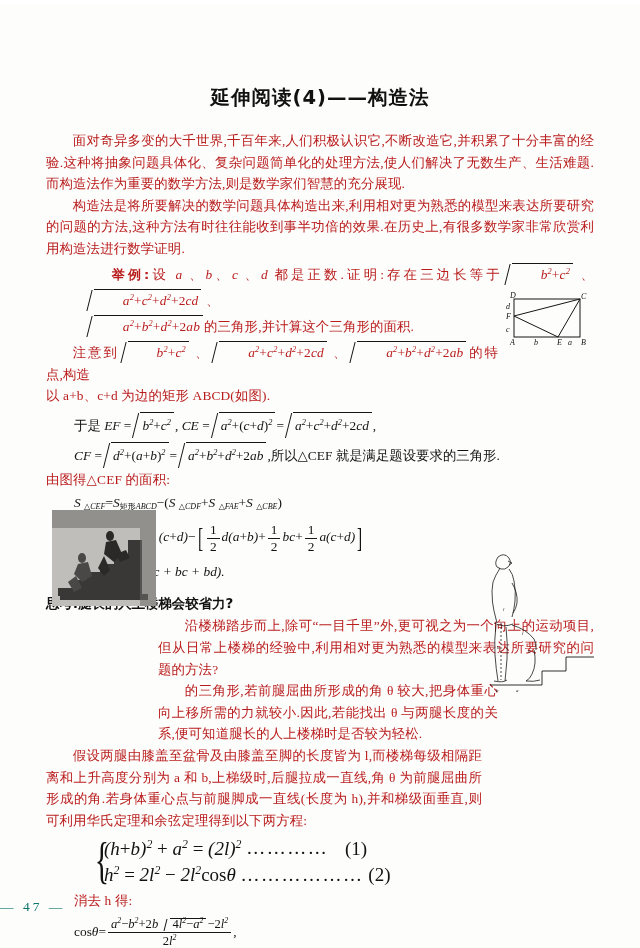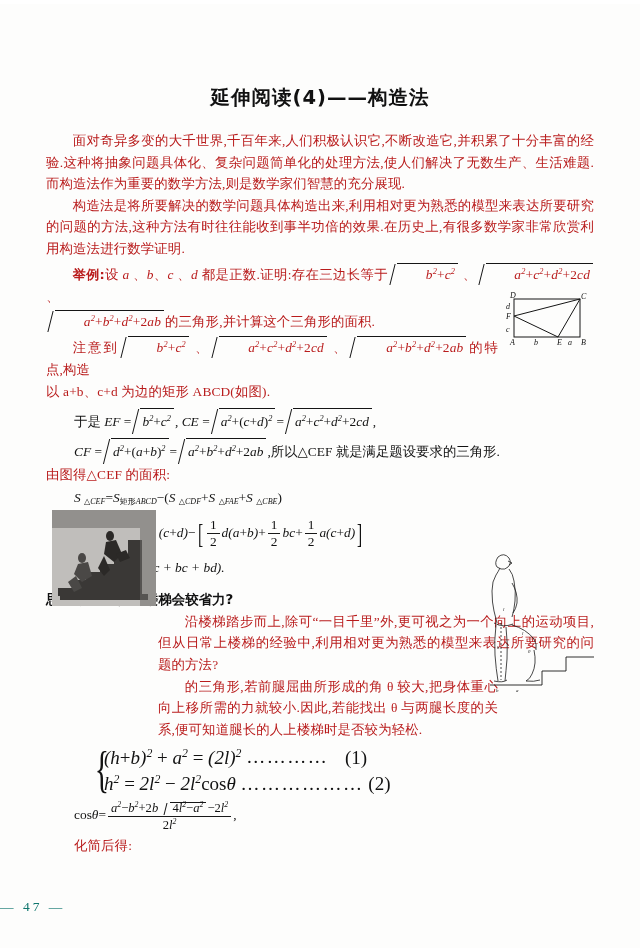--- a/index.html
+++ b/index.html
@@ -162,21 +162,21 @@
 <div class="page">
 
   <div class="title">延伸阅读(4)——构造法</div>
 
   <div class="body-col">
 
     <p class="para">面对奇异多变的大千世界,千百年来,人们积极认识它,不断改造它,并积累了十分丰富的经验.这种将抽象问题具体化、复杂问题简单化的处理方法,使人们解决了无数生产、生活难题.而构造法作为重要的数学方法,则是数学家们智慧的充分展现.</p>
 
     <p class="para">构造法是将所要解决的数学问题具体构造出来,利用相对更为熟悉的模型来表达所要研究的问题的方法,这种方法有时往往能收到事半功倍的效果.在历史上,有很多数学家非常欣赏利用构造法进行数学证明.</p>
 
-    <p class="para" style="text-indent:2em;">
+    <p class="para" style="text-indent:2em;margin-left:39px;">
       <span class="strongcn">举例:</span><span class="math up">设 <i>a</i> 、<i>b</i>、<i>c</i> 、<i>d</i> 都是正数.证明:存在三边长等于</span><span class="sqrt math"><i>b</i><sup class="e">2</sup><span class="up">+</span><i>c</i><sup class="e">2</sup></span><span> 、</span><span class="sqrt math"><i>a</i><sup class="e">2</sup><span class="up">+</span><i>c</i><sup class="e">2</sup><span class="up">+</span><i>d</i><sup class="e">2</sup><span class="up">+2</span><i>cd</i></span><span> 、</span><br>
       <span class="sqrt math"><i>a</i><sup class="e">2</sup><span class="up">+</span><i>b</i><sup class="e">2</sup><span class="up">+</span><i>d</i><sup class="e">2</sup><span class="up">+2</span><i>ab</i></span><span>的三角形,并计算这个三角形的面积.</span>
     </p>
 
     <p class="para" style="width:452px;">
       <span>注意到</span><span class="sqrt math"><i>b</i><sup class="e">2</sup><span class="up">+</span><i>c</i><sup class="e">2</sup></span><span> 、</span><span class="sqrt math"><i>a</i><sup class="e">2</sup><span class="up">+</span><i>c</i><sup class="e">2</sup><span class="up">+</span><i>d</i><sup class="e">2</sup><span class="up">+2</span><i>cd</i></span><span> 、</span><span class="sqrt math"><i>a</i><sup class="e">2</sup><span class="up">+</span><i>b</i><sup class="e">2</sup><span class="up">+</span><i>d</i><sup class="e">2</sup><span class="up">+2</span><i>ab</i></span><span>的特点,构造</span><br>
       <span>以 a+b、c+d 为边的矩形 ABCD(如图).</span>
     </p>
 
     <p class="eqline" style="margin-top:2px;padding-left:28px;">
@@ -204,36 +204,38 @@
     </p>
 
     <p class="strongcn" style="margin:6px 0 0 0;font-size:13.4px;">思考:腿长的人上楼梯会较省力?</p>
 
     <p class="para" style="margin-left:112px;width:436px;margin-top:2px;">沿楼梯踏步而上,除可“一目千里”外,更可视之为一个向上的运动项目,但从日常上楼梯的经验中,利用相对更为熟悉的模型来表达所要研究的问题的方法?</p>
 
     <p class="para" style="margin-left:112px;width:340px;text-indent:2em;">的三角形,若前腿屈曲所形成的角 θ 较大,把身体重心向上移所需的力就较小.因此,若能找出 θ 与两腿长度的关系,便可知道腿长的人上楼梯时是否较为轻松.</p>
 
     <p class="para" style="margin-left:0px;width:452px;text-indent:0;"></p>
 
+    <p class="para" style="width:436px;">假设两腿由膝盖至盆骨及由膝盖至脚的长度皆为 l,而楼梯每级相隔距离和上升高度分别为 a 和 b,上梯级时,后腿拉成一直线,角 θ 为前腿屈曲所形成的角.若身体重心点与前腿脚成一直线(长度为 h),并和梯级面垂直,则可利用华氏定理和余弦定理得到以下两方程:</p>
 
     <div style="padding-left:44px;margin-top:2px;">
       <span class="sys">
         <span class="sys-row math">
           <span>(<i>h</i><span class="up">+</span><i>b</i>)<sup class="e up">2</sup> <span class="up">+</span> <i>a</i><sup class="e up">2</sup> <span class="up">=</span> (2<i>l</i>)<sup class="e up">2</sup></span>
           <span class="dots">…………</span>
           <span class="up" style="padding-left:12px;">(1)</span>
         </span>
         <span class="sys-row math" style="display:block;">
           <span><i>h</i><sup class="e up">2</sup> <span class="up">=</span> 2<i>l</i><sup class="e up">2</sup> <span class="up">−</span> 2<i>l</i><sup class="e up">2</sup><span class="up">cos</span><i>θ</i></span>
           <span class="dots">………………</span>
           <span class="up">(2)</span>
         </span>
       </span>
     </div>
 
+    <p class="para noindent" style="padding-left:28px;margin-top:4px;">消去 h 得:</p>
 
     <p class="eqline" style="padding-left:28px;line-height:40px;">
       <span class="math"><span class="up">cos</span><i>θ</i></span><span class="up">=</span><span class="frac math" style="font-size:12.6px;">
         <span class="num"><i>a</i><sup class="e up">2</sup><span class="up">−</span><i>b</i><sup class="e up">2</sup><span class="up">+2</span><i>b</i> <span class="sqrt"><span class="up">4</span><i>l</i><sup class="e up">2</sup><span class="up">−</span><i>a</i><sup class="e up">2</sup></span><span class="up">−2</span><i>l</i><sup class="e up">2</sup></span>
         <span class="den"><span class="up">2</span><i>l</i><sup class="e up">2</sup></span>
       </span><span>,</span>
     </p>
 
     <p class="para noindent" style="padding-left:28px;">化简后得:</p>
 

